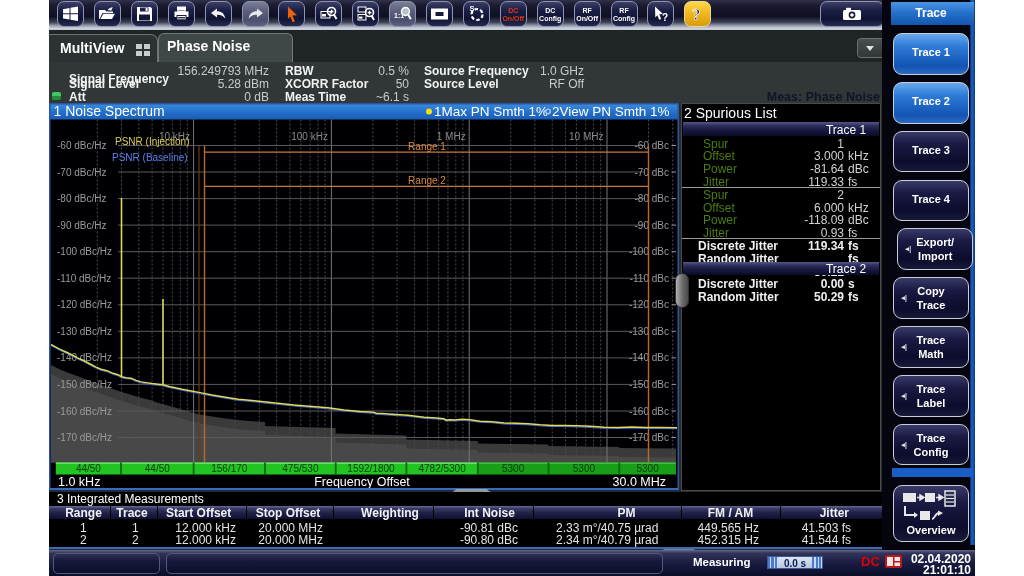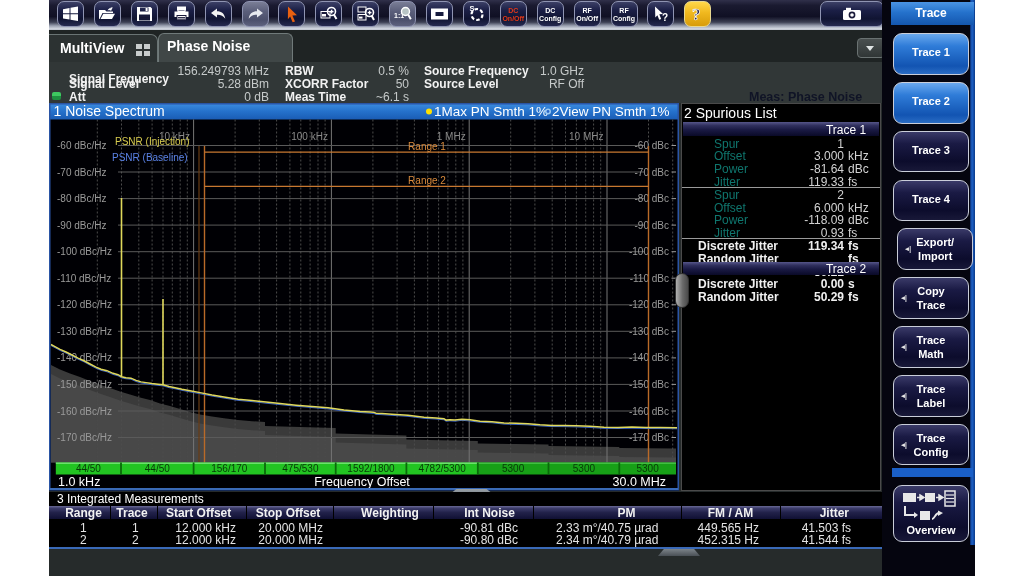--- a/index.html
+++ b/index.html
@@ -39,21 +39,21 @@
 .sarr{position:absolute;left:4px;top:50%;margin-top:-5px;width:10px;height:10px;color:#e8e8e8;font-size:6.5px;line-height:10px;letter-spacing:-1px;}
 
 #status{position:absolute;left:0;top:550px;width:926px;height:26px;
   background:linear-gradient(to bottom,#686a8a 0%,#32345a 12%,#1c1e44 45%,#0a0c28 100%);}
 .stbtn{position:absolute;top:2.5px;height:21px;border-radius:5px;
   background:linear-gradient(to bottom,#2e3054 0%,#16183a 40%,#0c0e2c 100%);
   border:1px solid #555a7c;box-sizing:border-box;}
 
 .trbar{left:1px;width:195.5px;height:13.5px;background:linear-gradient(to bottom,#56568a 0%,#30305e 25%,#1a1a44 55%,#0a0a28 100%);}
 .trbar span{position:absolute;left:163px;top:0.5px;transform:translateX(-50%);font-size:12px;color:#fff;white-space:nowrap;}
-.sl{position:absolute;left:32px;font-size:12px;color:#0f766e;white-space:pre;}
+.sl{position:absolute;left:21px;font-size:12px;color:#4d7c0f;white-space:pre;}
 .svn{position:absolute;left:24px;width:138px;text-align:right;font-size:12px;color:#d2d2d2;white-space:pre;}
 .svu{position:absolute;left:166px;font-size:12px;color:#d2d2d2;white-space:pre;}
 .svn.b,.svu.b{font-weight:bold;color:#f0f0f0;}
 .sl.b,.sv.b{font-weight:bold;color:#f0f0f0;}
 .ssep{position:absolute;left:0;width:197.5px;height:1px;background:#9a9a9a;}
 
 .ih{position:absolute;top:13.5px;transform:translateX(-50%);font-size:12px;font-weight:bold;color:#f2f2f2;white-space:pre;}
 .iv{position:absolute;font-size:12px;color:#e4e4e4;white-space:pre;}
 .ivr{text-align:right;}
 
@@ -226,21 +226,21 @@
     <span class="hl" style="left:236px;top:2px;">RBW</span>
     <span class="hv" style="left:260px;top:2px;width:100px;">0.5 %</span>
     <span class="hl" style="left:236px;top:15px;">XCORR Factor</span>
     <span class="hv" style="left:260px;top:15px;width:100px;">50</span>
     <span class="hl" style="left:236px;top:28px;">Meas Time</span>
     <span class="hv" style="left:260px;top:28px;width:100px;">~6.1 s</span>
     <span class="hl" style="left:375px;top:2px;">Source Frequency</span>
     <span class="hv" style="left:435px;top:2px;width:100px;">1.0 GHz</span>
     <span class="hl" style="left:375px;top:15px;">Source Level</span>
     <span class="hv" style="left:435px;top:15px;width:100px;">RF Off</span>
-    <span class="hl" style="left:700px;top:28px;width:131px;color:#101426;font-size:12.5px;">Meas: Phase Noise</span>
+    <span class="hl" style="left:700px;top:28px;width:131px;text-align:right;color:#101426;font-size:12.5px;">Meas: Phase Noise</span>
     <div class="abs" style="left:3.4px;top:30px;width:9px;height:8px;background:linear-gradient(to bottom,#3ec860 50%,#1e9040 50%);border-radius:2px;"></div>
   </div>
 
   <div id="chartwin" class="abs" style="left:0;top:103px;width:630px;height:388px;"><svg width="630" height="388" viewBox="49 103 630 388" font-family="Liberation Sans, sans-serif">
 <rect x="49" y="103" width="630" height="388" fill="#000004"></rect>
 <defs>
           <linearGradient id="bluebar" x1="0" y1="0" x2="0" y2="1">
             <stop offset="0" stop-color="#3e8ee0"></stop>
             <stop offset="0.5" stop-color="#2572cc"></stop>
             <stop offset="1" stop-color="#1a5cb4"></stop>
@@ -541,13 +541,32 @@
           <path d="M13 23 L17 26 L13 29 Z"></path>
           <rect x="19" y="22" width="10" height="9"></rect>
           <path d="M31 30 C34 30 34 24 38 24" fill="none" stroke="#e8e8e8" stroke-width="1.8"></path>
           <path d="M37 21.5 L42 24 L37 27 Z"></path>
         </g>
       </svg>
       <div style="position:absolute;bottom:5px;width:100%;text-align:center;font-size:11px;">Overview</div>
     </div>
   </div>
 
+  <div id="status">
+    <div class="stbtn" style="left:3.7px;width:107.5px;"></div>
+    <div class="stbtn" style="left:117px;width:497px;"></div>
+    <span class="abs" style="left:644px;top:6px;font-size:11.5px;font-weight:bold;color:#fff;">Measuring</span>
+    <div class="abs" style="left:718px;top:6px;width:56px;height:13px;border:1px solid #3a5a9c;background:linear-gradient(to bottom,#dce4f2,#b8c8e4);box-sizing:border-box;">
+      <div class="abs" style="left:0;top:0;width:10px;height:11px;background:repeating-linear-gradient(to right,#4a7ac8 0,#4a7ac8 2px,#c8d8f0 2px,#c8d8f0 3.5px);"></div>
+      <div class="abs" style="right:0;top:0;width:10px;height:11px;background:repeating-linear-gradient(to right,#4a7ac8 0,#4a7ac8 2px,#c8d8f0 2px,#c8d8f0 3.5px);"></div>
+      <span class="abs" style="left:50%;top:0.5px;transform:translateX(-50%);font-size:10px;font-weight:bold;color:#0a1a4a;">0.0 s</span>
+    </div>
+    <span class="abs" style="left:812px;top:4px;font-size:13px;font-weight:bold;color:#e00000;">DC</span>
+    <svg class="abs" style="left:836px;top:5px;" width="17" height="13" viewBox="0 0 17 13">
+        <rect x="0" y="0" width="17" height="13" rx="2" fill="#c01818"></rect>
+        <rect x="2" y="2" width="6" height="9" fill="#f0e8e8"></rect>
+        <rect x="9.5" y="2" width="5.5" height="4" fill="#f0e8e8"></rect>
+        <rect x="9.5" y="7.5" width="5.5" height="3.5" fill="#f0e8e8"></rect>
+      </svg>
+    <span class="abs" style="left:822px;top:2px;width:100px;text-align:right;font-size:12px;font-weight:bold;color:#fff;">02.04.2020</span>
+    <span class="abs" style="left:822px;top:13px;width:100px;text-align:right;font-size:12px;font-weight:bold;color:#fff;">21:01:10</span>
+  </div>
 </div>
 
 </body></html>

